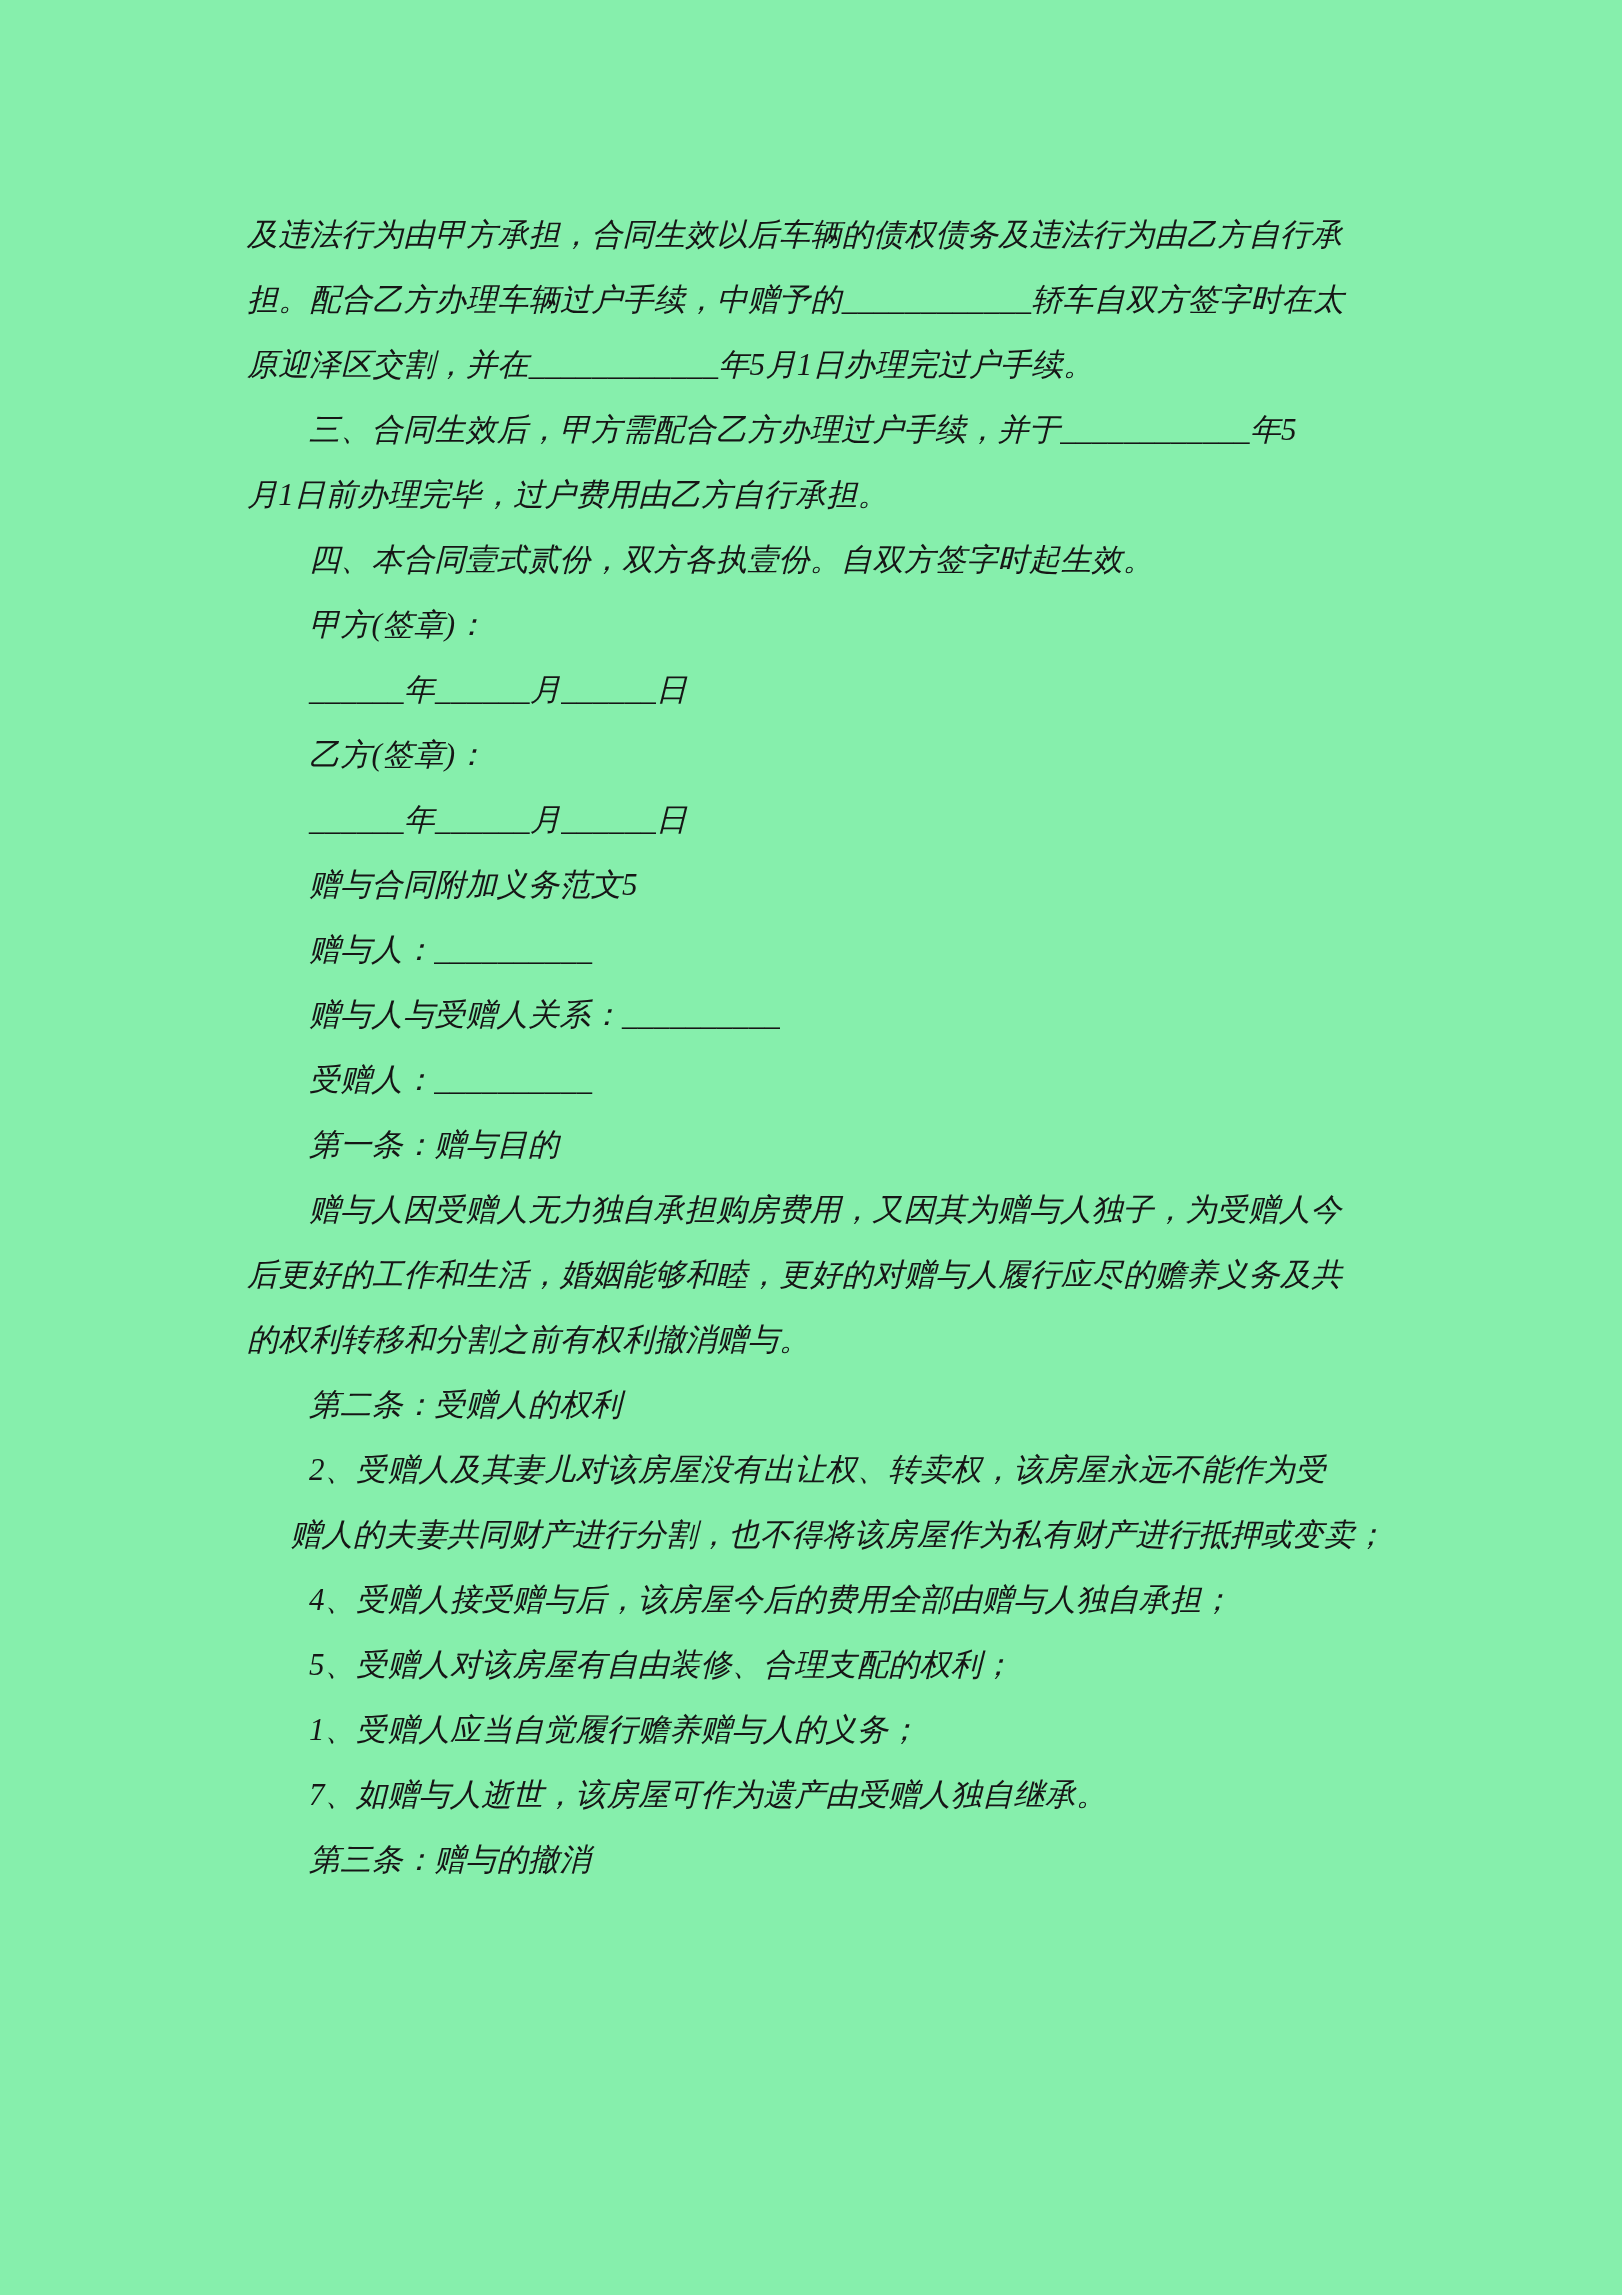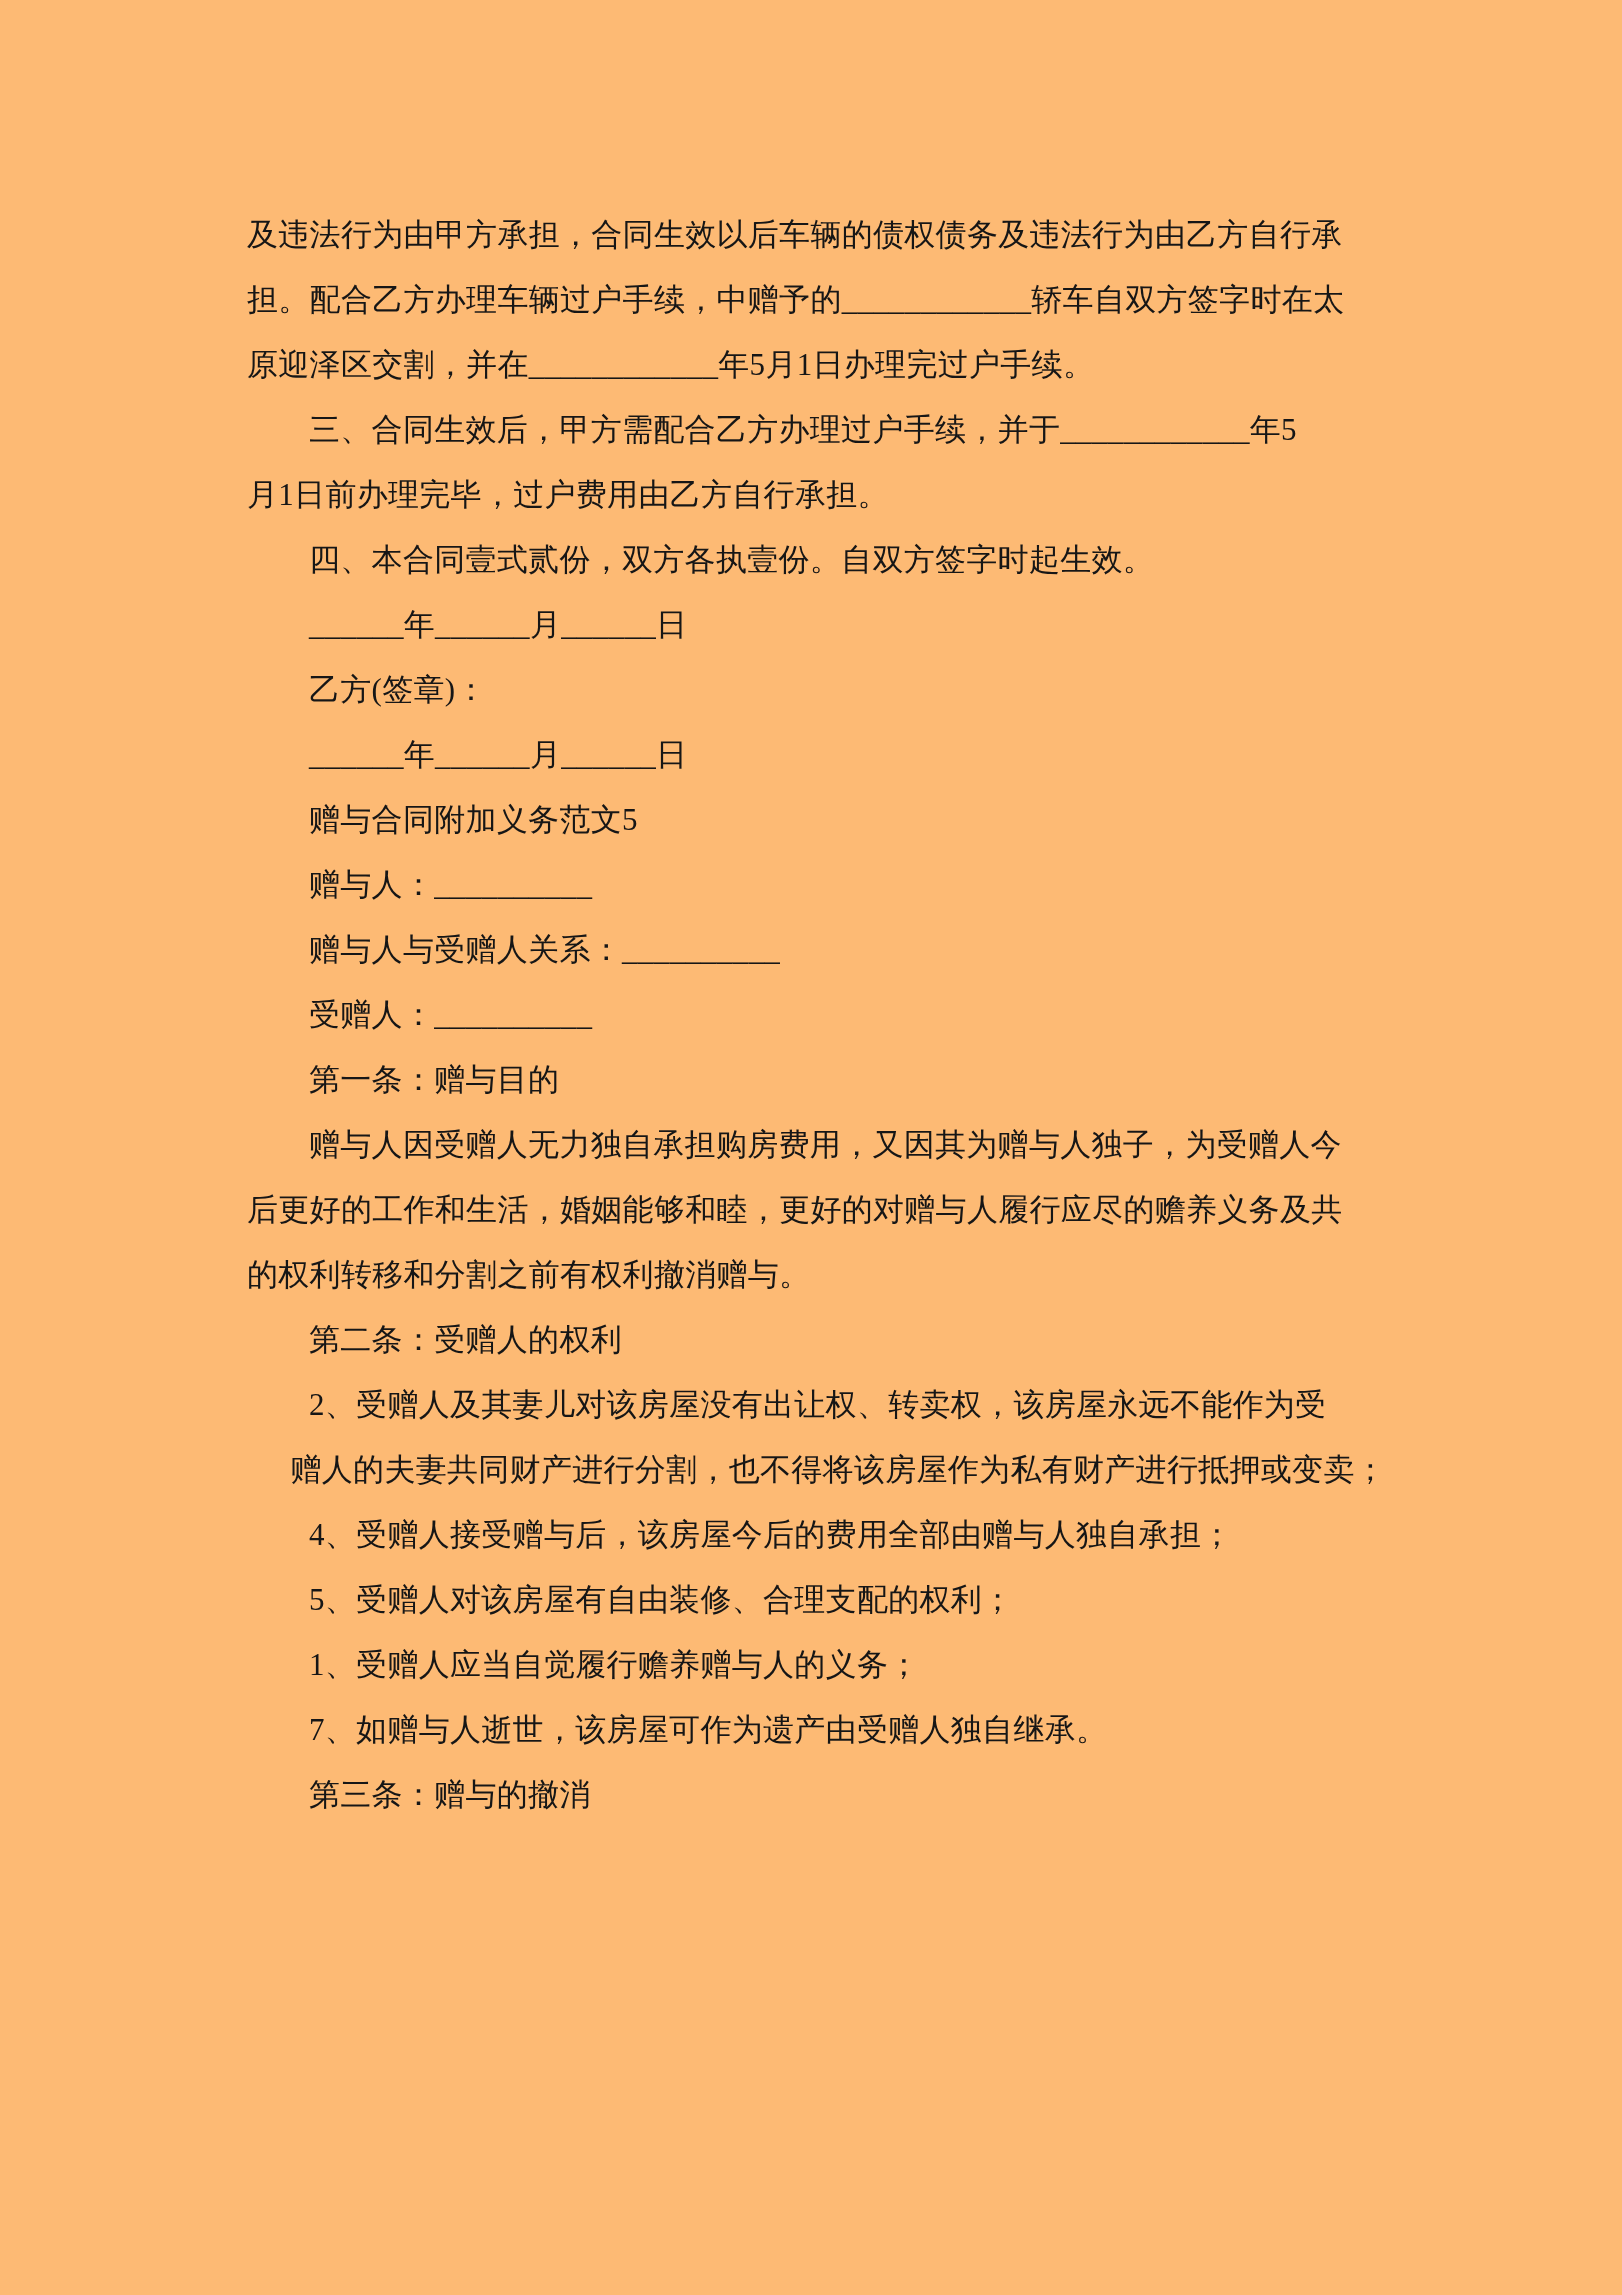--- a/index.html
+++ b/index.html
@@ -28,28 +28,29 @@
     white-space: nowrap;
     letter-spacing: 0.3px;
   }
   .doc-line.indent {
     text-indent: 2em;
   }
 </style>
 </head>
 <body>
 
-<div class="page" style="background: #fdba74;">
+<div class="page" style="background: #86efac; font-style: italic;">
   <div class="content">
       <div class="doc-line" style="color: rgb(22, 22, 22);">及违法行为由甲方承担，合同生效以后车辆的债权债务及违法行为由乙方自行承</div>
       <div class="doc-line" style="color: rgb(22, 22, 22);">担。配合乙方办理车辆过户手续，中赠予的____________轿车自双方签字时在太</div>
       <div class="doc-line" style="color: rgb(22, 22, 22);">原迎泽区交割，并在____________年5月1日办理完过户手续。</div>
       <div class="doc-line indent" style="color: rgb(22, 22, 22);">三、合同生效后，甲方需配合乙方办理过户手续，并于____________年5</div>
       <div class="doc-line" style="color: rgb(22, 22, 22);">月1日前办理完毕，过户费用由乙方自行承担。</div>
       <div class="doc-line indent" style="color: rgb(22, 22, 22);">四、本合同壹式贰份，双方各执壹份。自双方签字时起生效。</div>
+      <div class="doc-line indent" style="color: rgb(22, 22, 22);">甲方(签章)：</div>
       <div class="doc-line indent" style="color: rgb(22, 22, 22);">______年______月______日</div>
       <div class="doc-line indent" style="color: rgb(22, 22, 22);">乙方(签章)：</div>
       <div class="doc-line indent" style="color: rgb(22, 22, 22);">______年______月______日</div>
       <div class="doc-line indent" style="color: rgb(22, 22, 22);">赠与合同附加义务范文5</div>
       <div class="doc-line indent" style="color: rgb(22, 22, 22);">赠与人：__________</div>
       <div class="doc-line indent" style="color: rgb(22, 22, 22);">赠与人与受赠人关系：__________</div>
       <div class="doc-line indent" style="color: rgb(22, 22, 22);">受赠人：__________</div>
       <div class="doc-line indent" style="color: rgb(22, 22, 22);">第一条：赠与目的</div>
       <div class="doc-line indent" style="color: rgb(22, 22, 22);">赠与人因受赠人无力独自承担购房费用，又因其为赠与人独子，为受赠人今</div>
       <div class="doc-line" style="color: rgb(22, 22, 22);">后更好的工作和生活，婚姻能够和睦，更好的对赠与人履行应尽的赡养义务及共</div>

